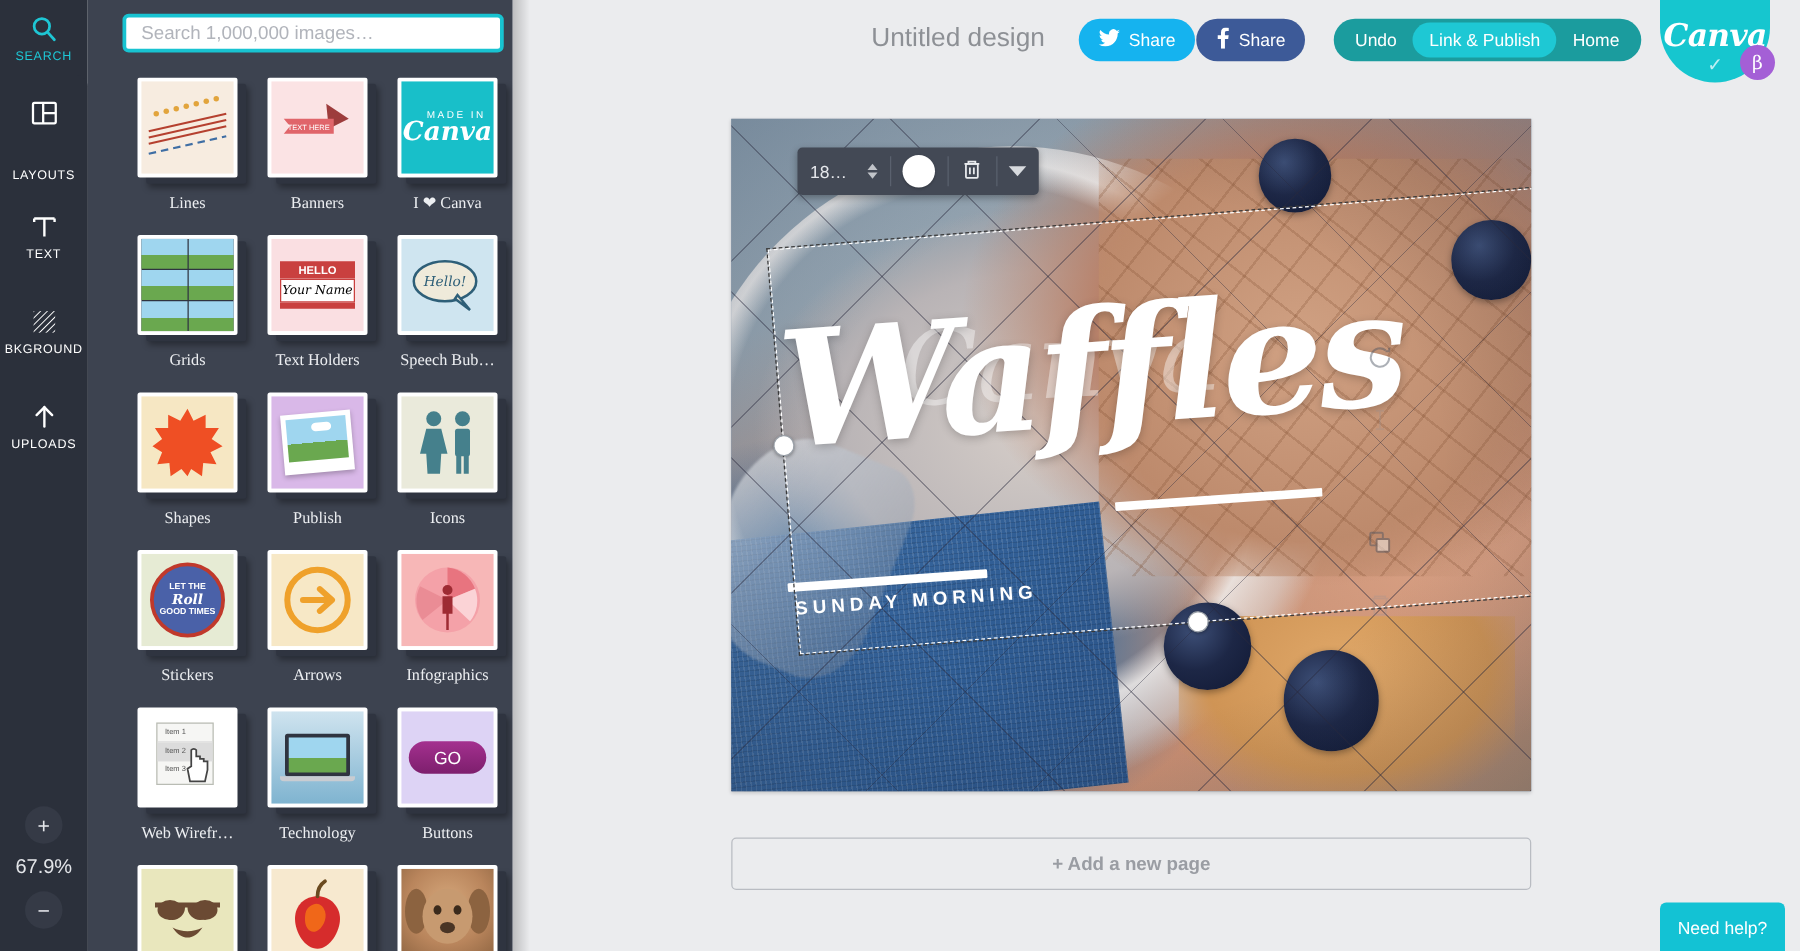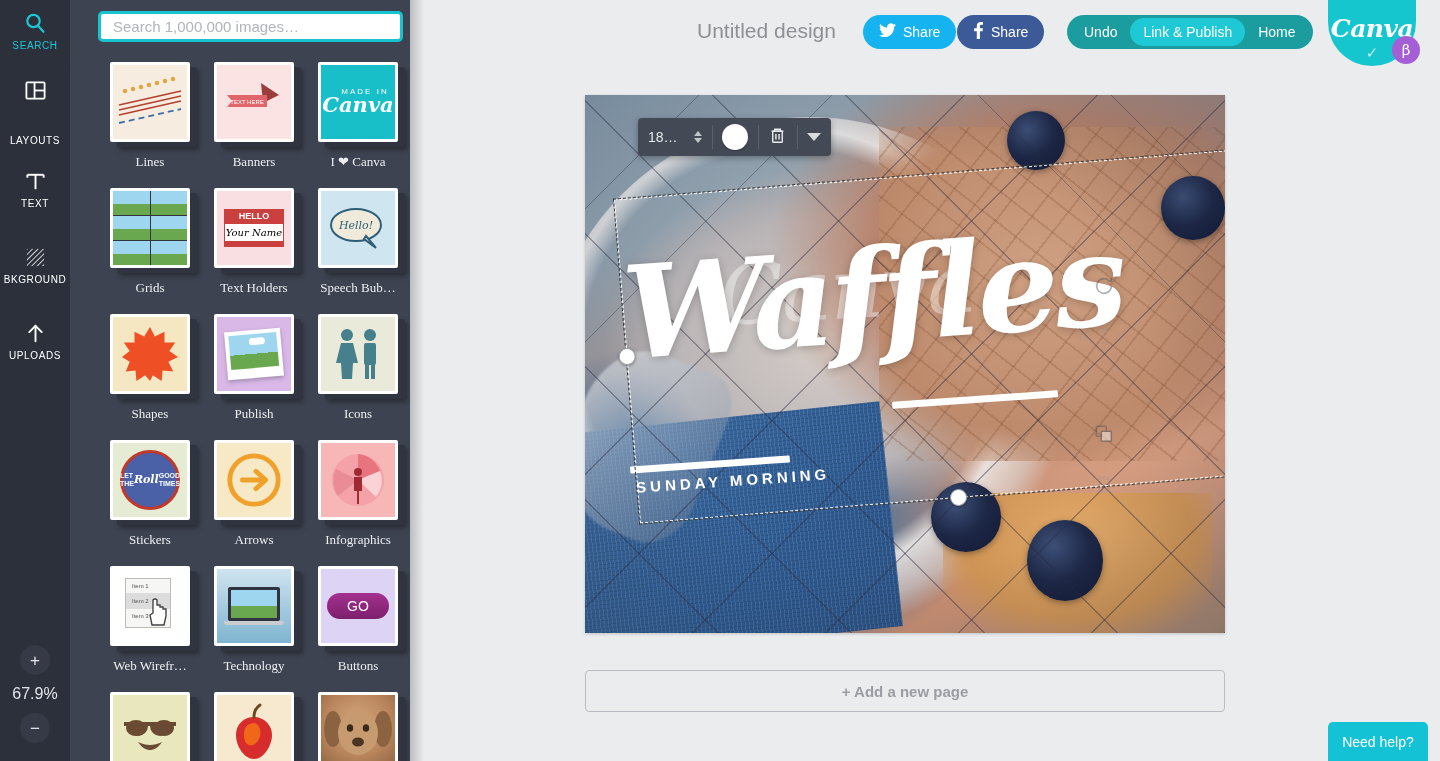--- a/index.html
+++ b/index.html
@@ -592,21 +592,21 @@
               </div>
             </div>
           </div>
           <div class="thumb-label">Icons</div>
         </div>
         <div class="thumb-cell">
           <div class="thumb-stack">
             <div class="thumb-img">
               <div class="thumb-inner">
                 <div class="full ctr" style="background:#e6ebd4">
-      <div style="width:60px;height:60px;border-radius:50%;background:#4a61a8;border:3px solid #c0392b;display:flex;flex-direction:row;align-items:center;justify-content:center;color:#fff;font-size:7px;font-weight:bold;line-height:1.1">
+      <div style="width:60px;height:60px;border-radius:50%;background:#4a61a8;border:3px solid #c0392b;display:flex;flex-direction:column;align-items:center;justify-content:center;color:#fff;font-size:7px;font-weight:bold;line-height:1.1">
         <div>LET THE</div>
                     <div style="font-family:'DejaVu Serif',serif;font-style:italic;font-size:11px">Roll</div>
                     <div>GOOD TIMES</div>
       </div>
                 </div>
               </div>
             </div>
           </div>
           <div class="thumb-label">Stickers</div>
         </div>

